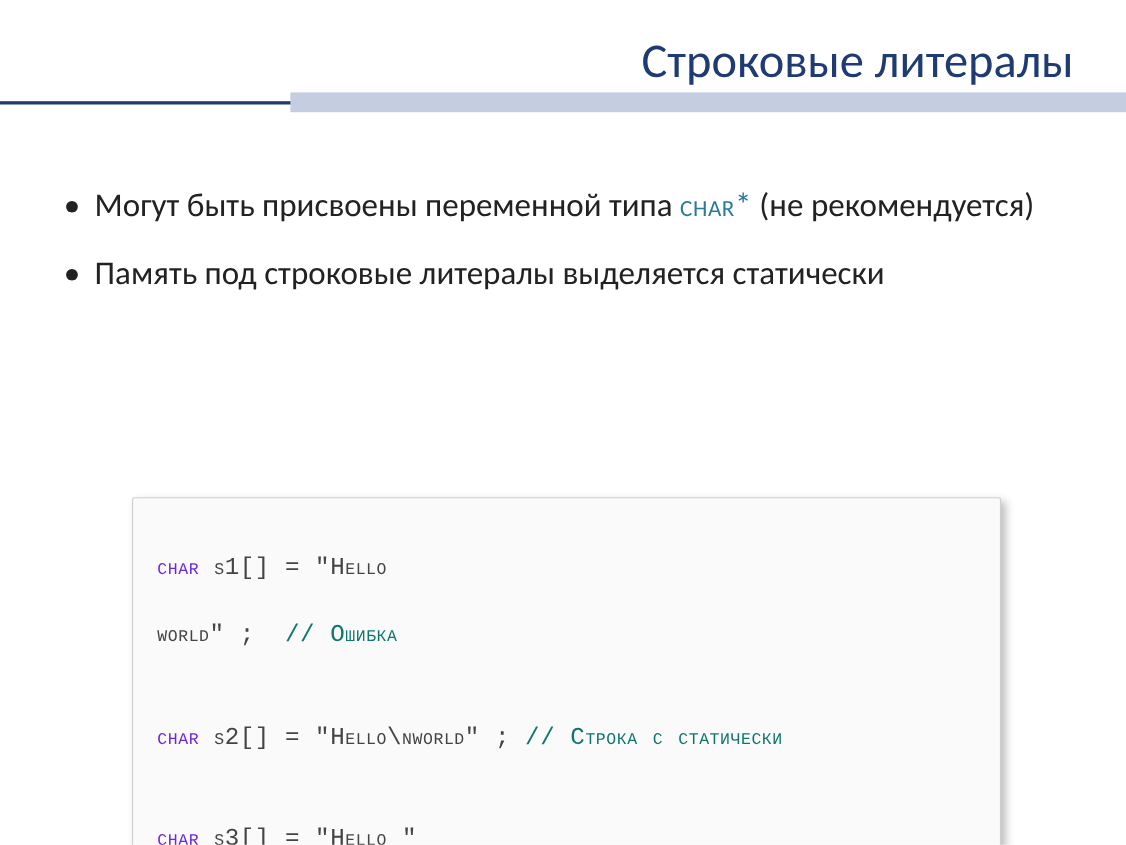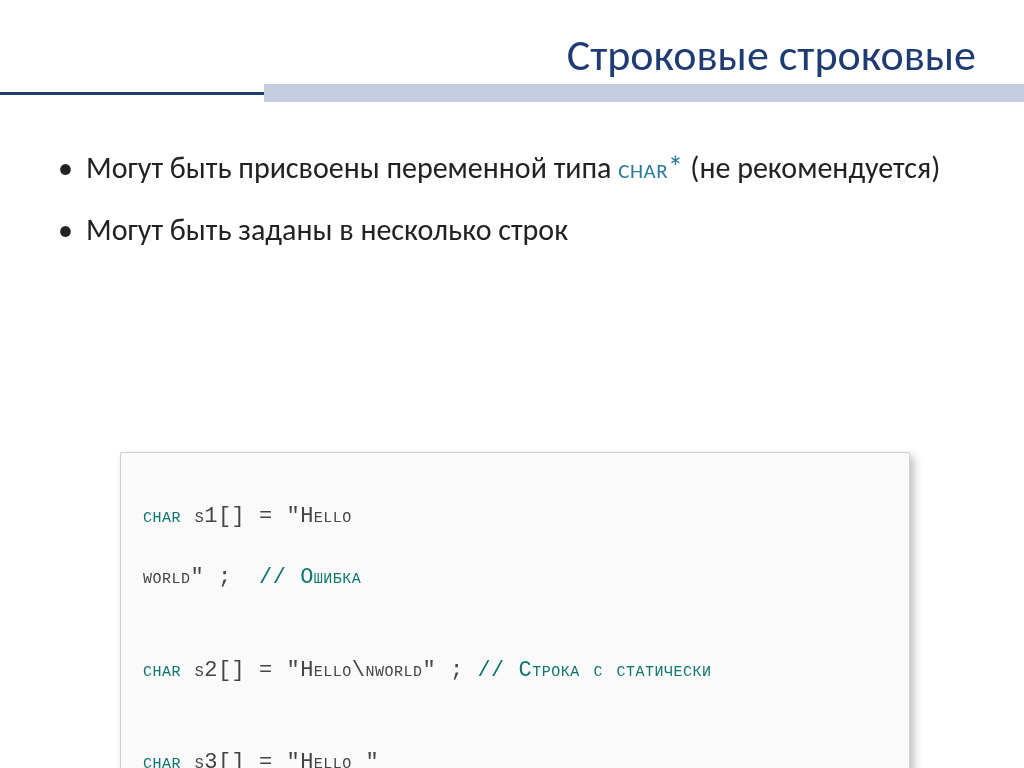--- a/index.html
+++ b/index.html
@@ -46,20 +46,21 @@
     right: 52px;
   }
   .bullets li {
     list-style: none;
     position: relative;
     padding-left: 34px;
     font-size: 30px;
     line-height: 1.32;
     color: #222;
     margin-bottom: 22px;
+    margin-top: 19px;
   }
   .bullets li::before {
     content: "•";
     position: absolute;
     left: 6px;
     top: 0;
     font-size: 30px;
     color: #222;
   }
   .ck { color: #2a7a9d; font-variant: small-caps; letter-spacing: 0.5px; }
@@ -74,41 +75,41 @@
     padding: 18px 22px 22px 22px;
     font-family: Consolas, "Courier New", monospace;
     font-size: 22px;
     line-height: 1.4;
     color: #444;
     font-variant: small-caps;
     letter-spacing: 0.5px;
     box-shadow: 4px 4px 8px rgba(0,0,0,0.25);
     white-space: pre-wrap;
   }
-  .kw { color: #0f766e; }
+  .kw { color: #6d28d9; }
   .cm { color: #0f766e; }
   .code-row { display: block; }
   .spacer { height: 1.4em; }
 </style>
 </head>
 <body>
 
-<div class="title">Строковые строковые</div>
+<div class="title">Строковые литералы</div>
 
 <div class="rule-group">
   <div class="rule-light"></div>
   <div class="rule-dark"></div>
 </div>
 
 <ul class="bullets">
   <li>
     <span>Могут быть присвоены переменной типа </span><span class="ck">char*</span><span>  (не рекомендуется)</span>
   </li>
   <li>
-    <span>Могут быть заданы в несколько строк</span>
+    <span>Память под строковые литералы выделяется статически</span>
   </li>
 </ul>
 
 <div class="codebox">
 <span class="code-row"><span class="kw">char</span><span> s1[] = "Hello</span></span>
 <span class="code-row"><span>world" ;  </span><span class="cm">// Ошибка</span></span>
 <span class="spacer"></span>
 <span class="code-row"><span class="kw">char</span><span> s2[] = "Hello\nworld" ; </span><span class="cm">// Строка с статически</span></span>
 <span class="spacer"></span>
 <span class="code-row"><span class="kw">char</span><span> s3[] = "Hello "</span></span>

